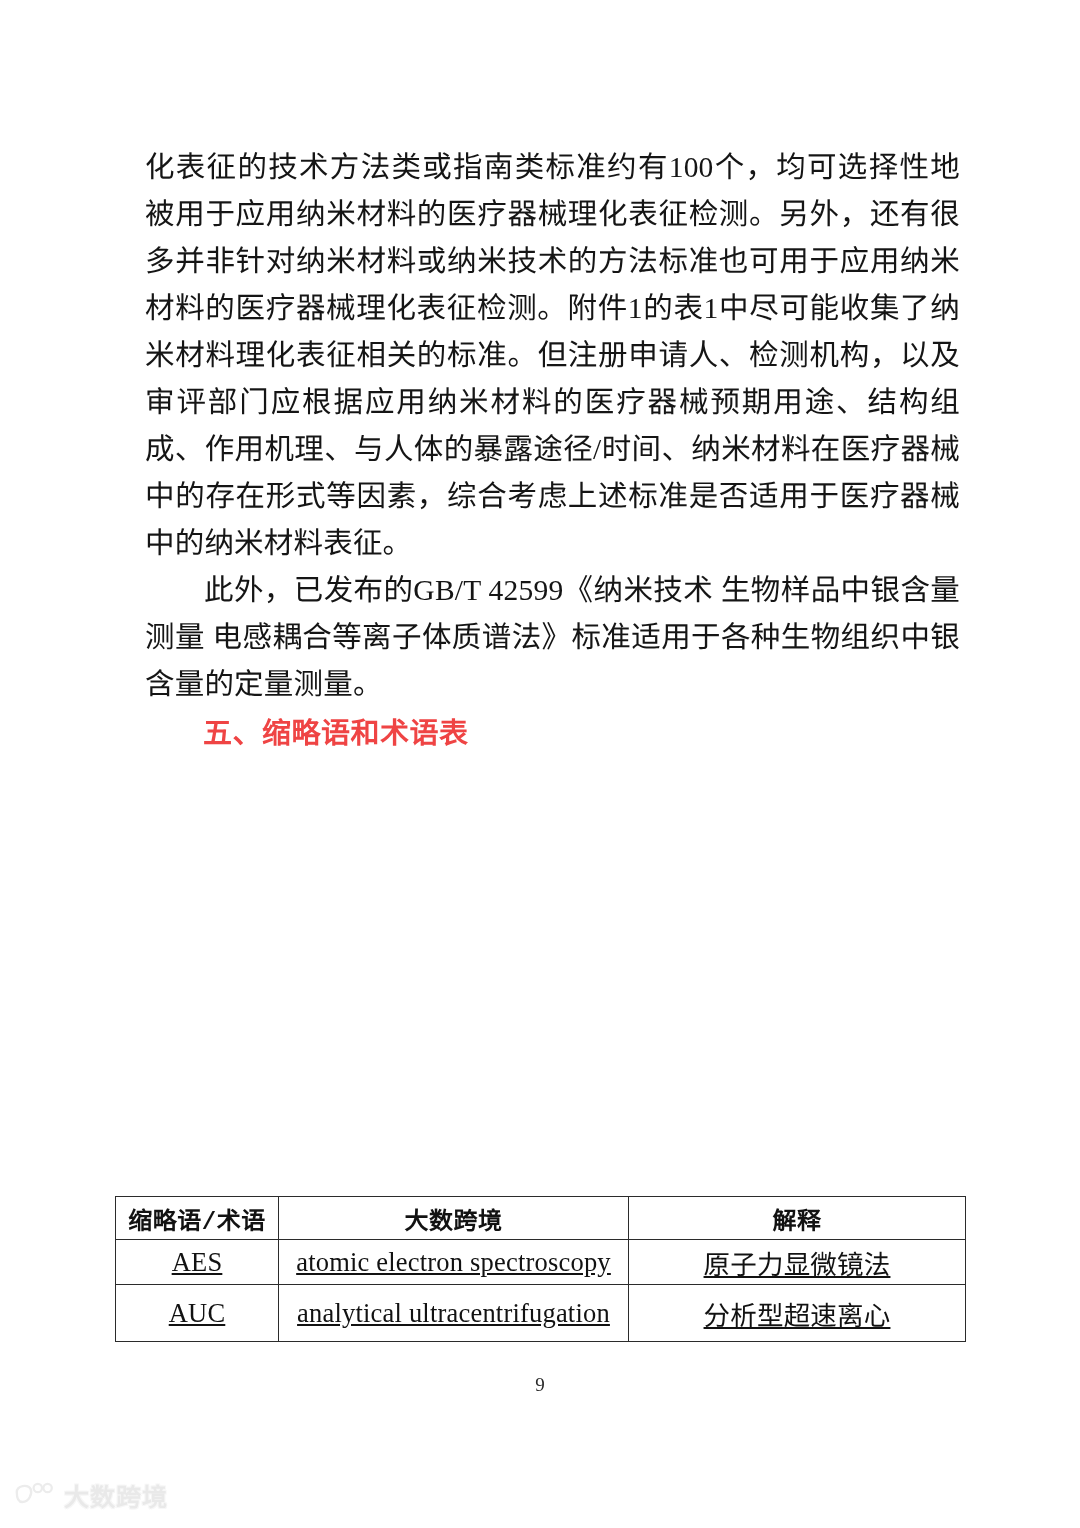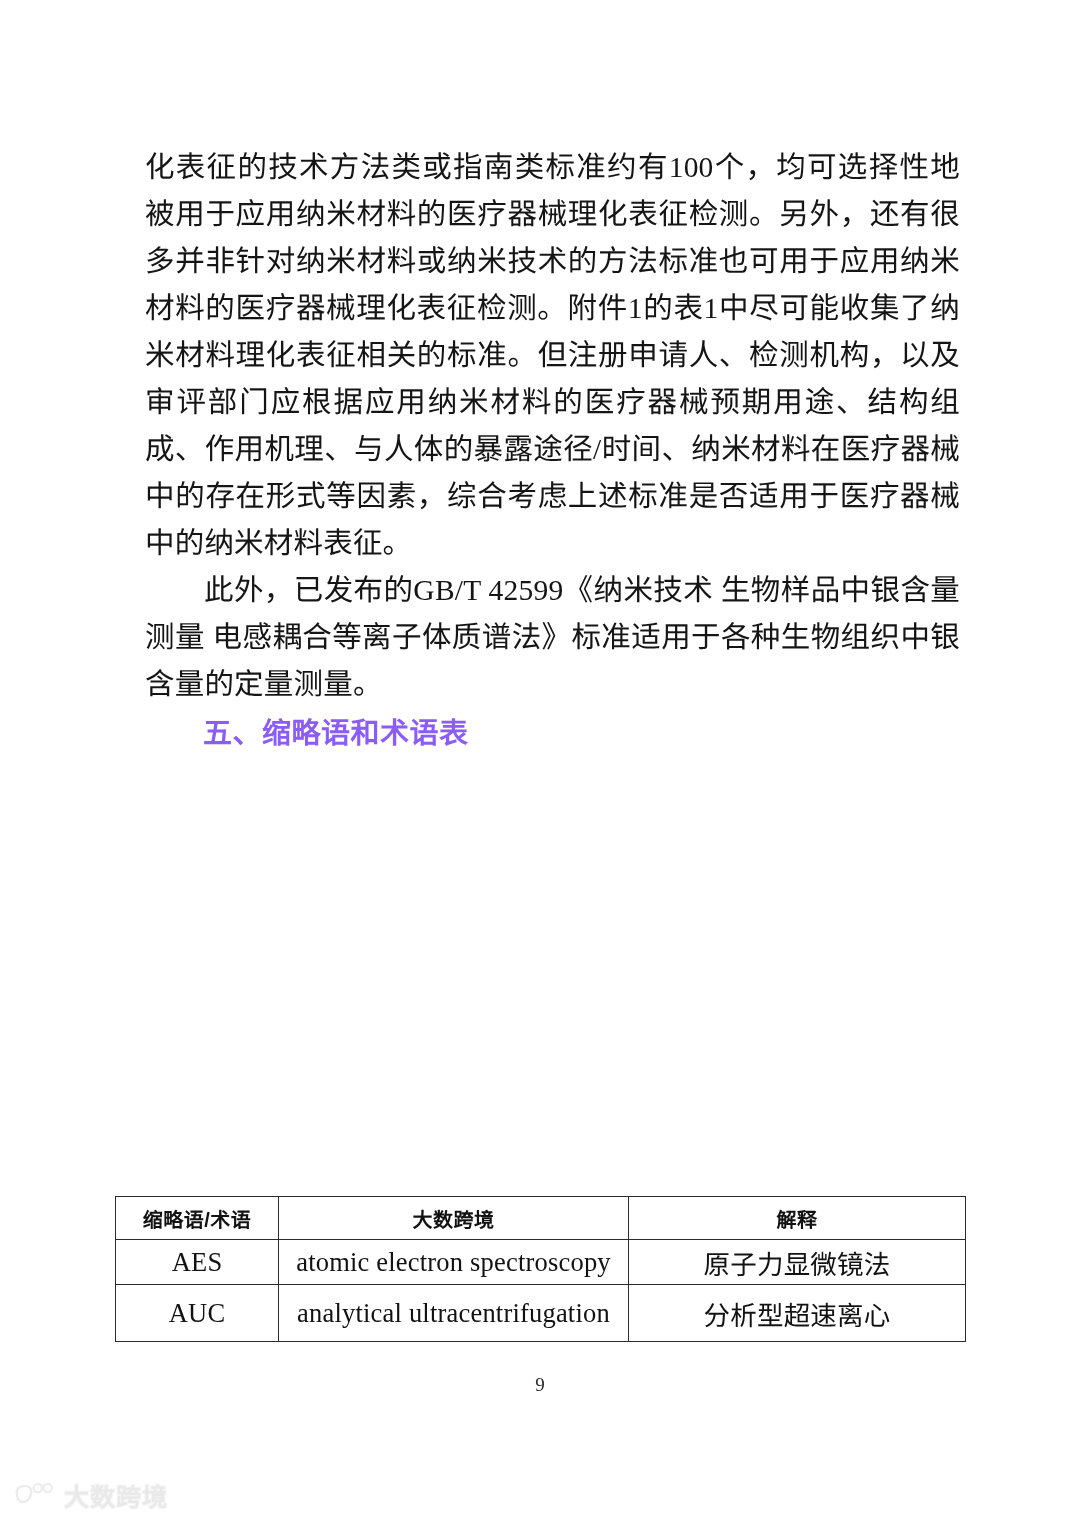--- a/index.html
+++ b/index.html
@@ -48,21 +48,21 @@
 
   .section-heading {
     margin: 0;
     padding-top: 3px;
     font-family: "Liberation Sans", "DejaVu Sans", sans-serif;
     font-weight: bold;
     font-size: 29px;
     line-height: 44px;
     text-indent: 2em;
     letter-spacing: 0.5px;
-    color: #8b5cf6;
+    color: #ef4444;
   }
 
   
   .table-wrap {
     position: absolute;
     left: 115px;
     top: 1196px;
     width: 850px;
   }
 
@@ -79,31 +79,32 @@
   table.glossary th,
   table.glossary td {
     border: 1.6px solid #2b2b2b;
     text-align: center;
     vertical-align: middle;
     padding: 0;
     color: #121212;
   }
 
   table.glossary th {
-    font-family: Liberation Sans, sans-serif;
+    font-family: Liberation Mono, monospace;
     font-weight: bold;
-    font-size: 20px;
+    font-size: 24px;
     height: 42px;
     letter-spacing: 0.5px;
   }
 
   table.glossary td {
     font-size: 26.5px;
     height: 44px;
     letter-spacing: 0.2px;
+    text-decoration: underline;
   }
   table.glossary tr.tall td {
     height: 56px;
   }
   td.cn-cell {
     font-family: "Liberation Serif", "DejaVu Serif", serif;
     letter-spacing: 1px;
   }
 
   

